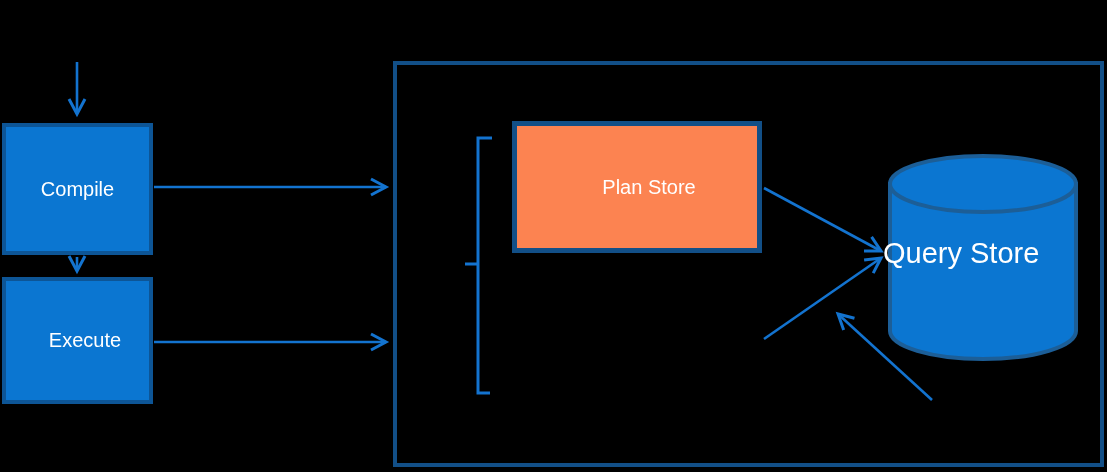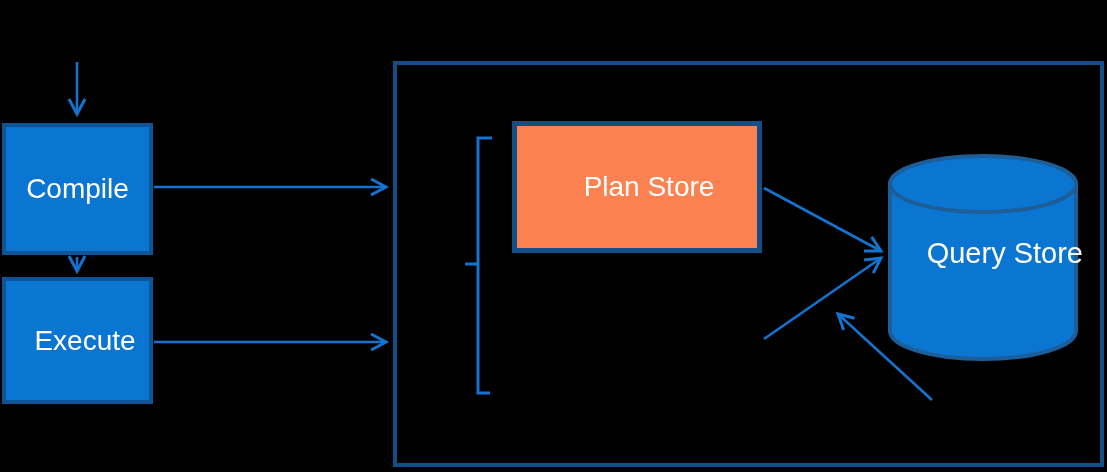--- a/index.html
+++ b/index.html
@@ -15,21 +15,21 @@
     font-family: "Liberation Sans", "DejaVu Sans", sans-serif;
     overflow: hidden;
   }
   .node {
     position: absolute;
     box-sizing: border-box;
     display: flex;
     align-items: center;
     justify-content: center;
     color: var(--label, #fff);
-    font-size: 28px;
+    font-size: 20px;
     font-weight: 400;
     text-align: center;
   }
   .process {
     background: var(--process-fill, #0b76d1);
     border: 4px solid var(--process-border, #0d5596);
   }
   .store {
     background: var(--store-fill, #fc8351);
     border: 5px solid var(--store-border, #124f87);
@@ -73,21 +73,21 @@
     stroke-width: 4;
   }
   .db-label {
     position: absolute;
     left: 883px;
     top: 232px;
     width: 200px;
     color: var(--label, #fff);
     font-size: 29px;
     line-height: 1.45;
-    text-align: right;
+    text-align: left;
   }
 </style>
 </head>
 <body>
 
 <div class="canvas">
 
   <div class="container-box"></div>
 
   <div class="node process node-compile">

